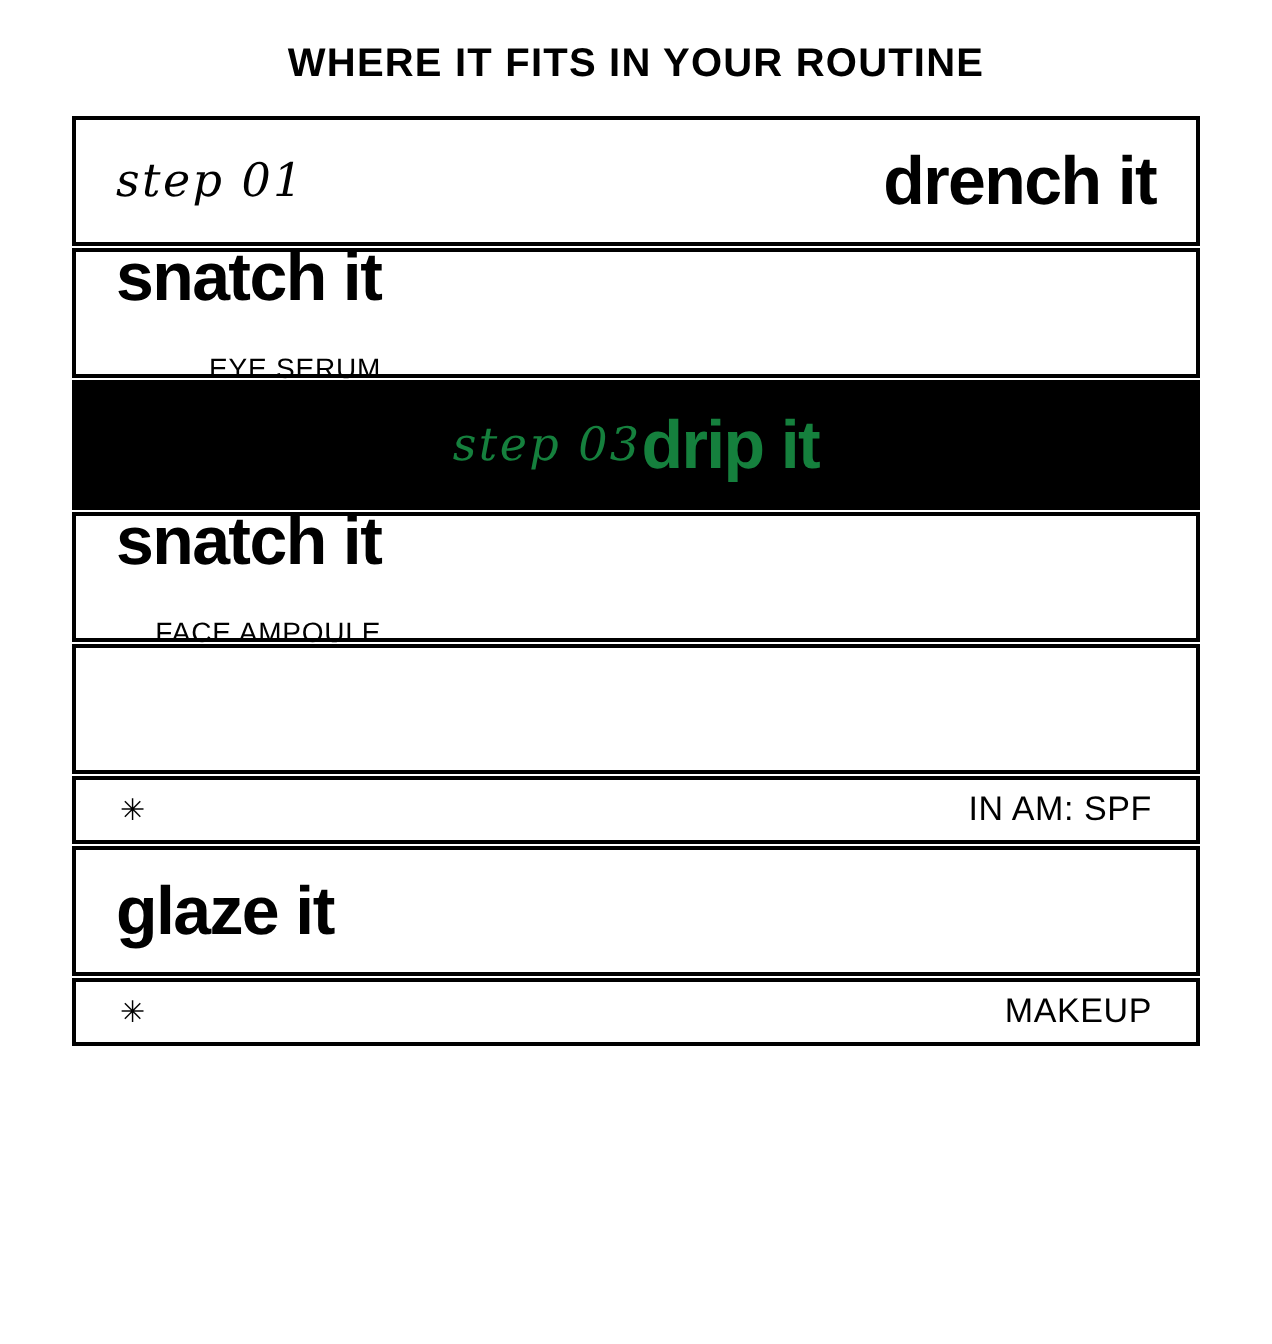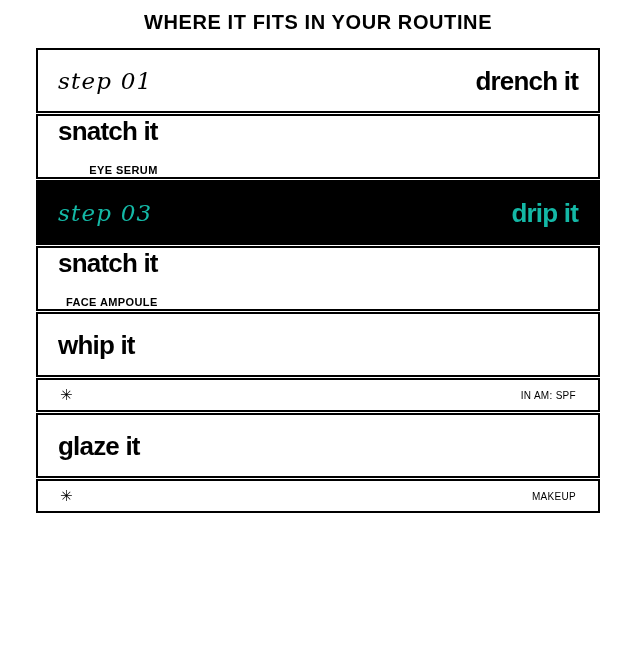--- a/index.html
+++ b/index.html
@@ -20,21 +20,21 @@
     height: 672px;
     box-sizing: border-box;
     padding: 0 36px;
   }
   .title {
     text-align: center;
     font-family: "Liberation Sans", sans-serif;
     font-weight: bold;
     font-size: 20px;
     letter-spacing: 0.6px;
-    padding-top: 12px;
+    padding-top: 22px;
     padding-bottom: 16px;
     line-height: 1;
   }
   .rows {
     display: flex;
     flex-direction: column;
     gap: 1px;
   }
   .row {
     position: relative;
@@ -47,58 +47,59 @@
   }
   .row.step {
     height: 65px;
   }
   .row.note {
     height: 34px;
     padding: 0 22px;
   }
   .row.dark {
     background: #000000;
-    color: #14b8a6;
+    color: #15803d;
     border-color: #000000;
+    justify-content: center;
   }
   .step-label {
     font-family: "DejaVu Serif", serif;
     font-style: italic;
     font-size: 23px;
     letter-spacing: 1.2px;
     white-space: nowrap;
   }
   .product {
     text-align: right;
     line-height: 1;
   }
   .product-name {
     font-family: "Liberation Sans", sans-serif;
     font-weight: bold;
-    font-size: 26px;
+    font-size: 34px;
     letter-spacing: -0.8px;
     line-height: 1;
     display: block;
   }
   .product-sub {
     font-family: "Liberation Sans", sans-serif;
-    font-weight: bold;
-    font-size: 11px;
+    font-weight: normal;
+    font-size: 14px;
     letter-spacing: 0.4px;
     display: block;
     margin-top: 21px;
   }
   .asterisk {
     font-family: "DejaVu Sans", sans-serif;
     font-size: 15px;
     line-height: 1;
   }
   .note-text {
     font-family: "Liberation Sans", sans-serif;
-    font-size: 10px;
+    font-size: 17px;
     letter-spacing: 0.3px;
   }
 </style>
 </head>
 <body>
 
 <div class="page">
 
   <div class="title">WHERE IT FITS IN YOUR ROUTINE</div>
 
@@ -126,23 +127,20 @@
     </div>
 
     <div class="row step">
       <span class="product">
         <span class="product-name">snatch it</span>
         <span class="product-sub">FACE AMPOULE</span>
       </span>
     </div>
 
     <div class="row step">
-      <span class="product">
-        <span class="product-name">whip it</span>
-      </span>
     </div>
 
     <div class="row note">
       <span class="asterisk">✳</span>
       <span class="note-text">IN AM: SPF</span>
     </div>
 
     <div class="row step">
       <span class="product">
         <span class="product-name">glaze it</span>

